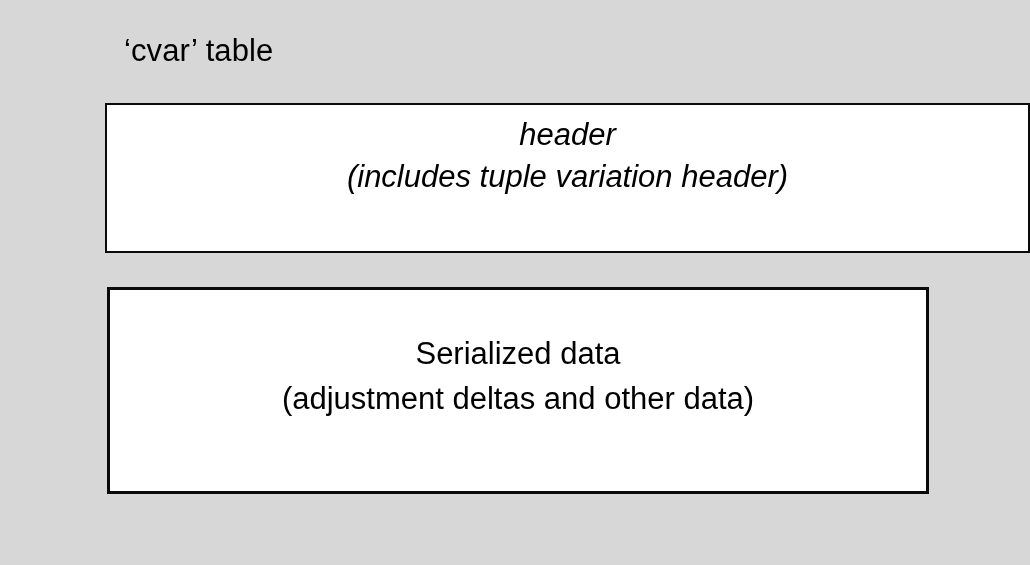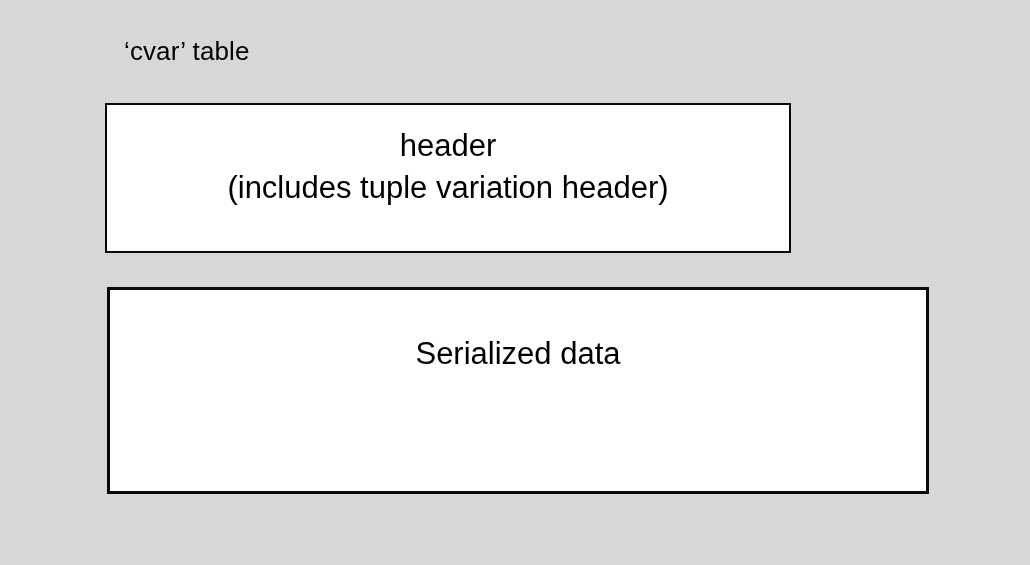--- a/index.html
+++ b/index.html
@@ -20,21 +20,21 @@
     width: 1030px;
     height: 565px;
     background: #d7d7d7;
   }
 
   
   .diagram-title {
     position: absolute;
     left: 124px;
     top: 31px;
-    font-size: 26px;
+    font-size: 31px;
     line-height: 40px;
     letter-spacing: 0.1px;
     color: #000000;
     white-space: nowrap;
   }
 
   
   .block {
     position: absolute;
     background: #ffffff;
@@ -47,23 +47,24 @@
     display: block;
     font-size: 31px;
     line-height: 42px;
     color: #000000;
     white-space: nowrap;
   }
 
   #header-block {
     left: 105px;
     top: 103px;
-    width: 686px;
+    width: 925px;
     height: 150px;
-    padding-top: 20px;
+    padding-top: 9px;
+    font-style: italic;
   }
 
   #serialized-block {
     left: 107px;
     top: 287px;
     width: 822px;
     height: 207px;
     border-width: 3px;
     padding-top: 41px;
   }
@@ -79,15 +80,16 @@
 
   <div class="diagram-title">‘cvar’ table</div>
 
   <div class="block" id="header-block">
     <span class="line">header</span>
     <span class="line">(includes tuple variation header)</span>
   </div>
 
   <div class="block" id="serialized-block">
     <span class="line">Serialized data</span>
+    <span class="line">(adjustment deltas and other data)</span>
   </div>
 
 </div>
 
 </body></html>

